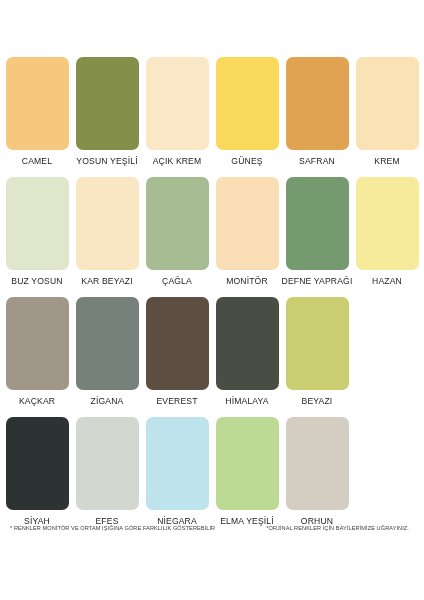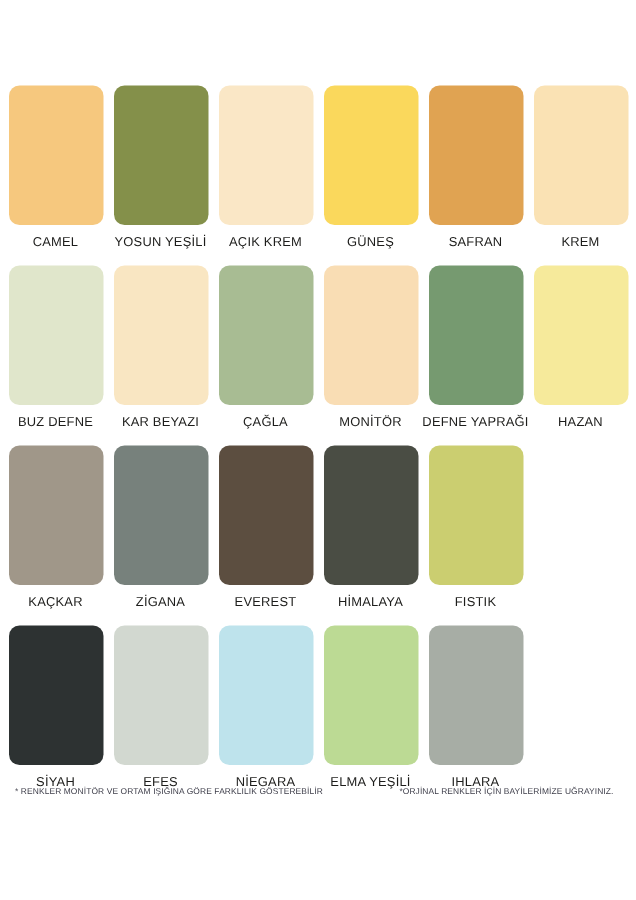--- a/index.html
+++ b/index.html
@@ -126,21 +126,21 @@
           <div class="swatch-label">SAFRAN</div>
         </div>
         <div class="swatch-cell">
           <div class="swatch-chip" style="background: rgb(250, 226, 180);"></div>
           <div class="swatch-label">KREM</div>
         </div>
       </div>
       <div class="swatch-row">
         <div class="swatch-cell">
           <div class="swatch-chip" style="background: rgb(224, 230, 203);"></div>
-          <div class="swatch-label">BUZ DEFNE</div>
+          <div class="swatch-label">BUZ YOSUN</div>
         </div>
         <div class="swatch-cell">
           <div class="swatch-chip" style="background: rgb(249, 230, 194);"></div>
           <div class="swatch-label">KAR BEYAZI</div>
         </div>
         <div class="swatch-cell">
           <div class="swatch-chip" style="background: rgb(168, 188, 147);"></div>
           <div class="swatch-label">ÇAĞLA</div>
         </div>
         <div class="swatch-cell">
@@ -168,43 +168,43 @@
         <div class="swatch-cell">
           <div class="swatch-chip" style="background: rgb(92, 78, 64);"></div>
           <div class="swatch-label">EVEREST</div>
         </div>
         <div class="swatch-cell">
           <div class="swatch-chip" style="background: rgb(74, 77, 68);"></div>
           <div class="swatch-label">HİMALAYA</div>
         </div>
         <div class="swatch-cell">
           <div class="swatch-chip" style="background: rgb(203, 206, 112);"></div>
-          <div class="swatch-label">FISTIK</div>
+          <div class="swatch-label">BEYAZI</div>
         </div>
       </div>
       <div class="swatch-row row-last">
         <div class="swatch-cell">
           <div class="swatch-chip" style="background: rgb(45, 50, 50);"></div>
           <div class="swatch-label">SİYAH</div>
         </div>
         <div class="swatch-cell">
           <div class="swatch-chip" style="background: rgb(210, 216, 208);"></div>
           <div class="swatch-label">EFES</div>
         </div>
         <div class="swatch-cell">
           <div class="swatch-chip" style="background: rgb(190, 227, 236);"></div>
           <div class="swatch-label">NİEGARA</div>
         </div>
         <div class="swatch-cell">
           <div class="swatch-chip" style="background: rgb(188, 218, 148);"></div>
           <div class="swatch-label">ELMA YEŞİLİ</div>
         </div>
         <div class="swatch-cell">
-          <div class="swatch-chip" style="background: rgb(167, 173, 165);"></div>
-          <div class="swatch-label">IHLARA</div>
+          <div class="swatch-chip" style="background: rgb(212, 206, 194);"></div>
+          <div class="swatch-label">ORHUN</div>
         </div>
       </div>
     </div>
 
   <div class="footer">
     <span class="footer-note note-left">* RENKLER MONİTÖR VE ORTAM IŞIĞINA GÖRE FARKLILIK GÖSTEREBİLİR</span>
     <span class="footer-note note-right">*ORJİNAL RENKLER İÇİN BAYİLERİMİZE UĞRAYINIZ.</span>
   </div>
 
 </div>

